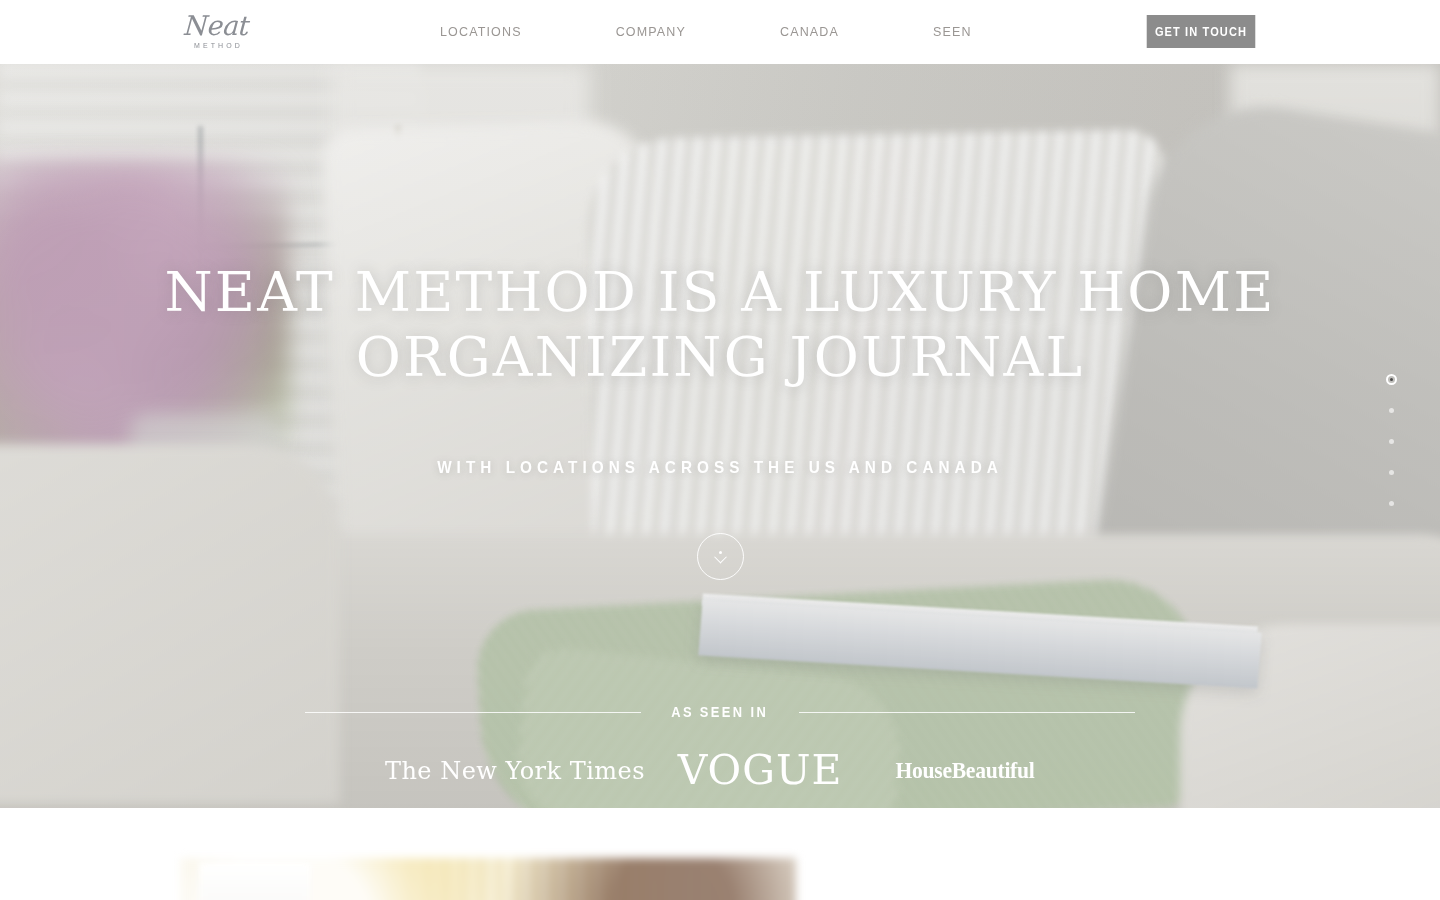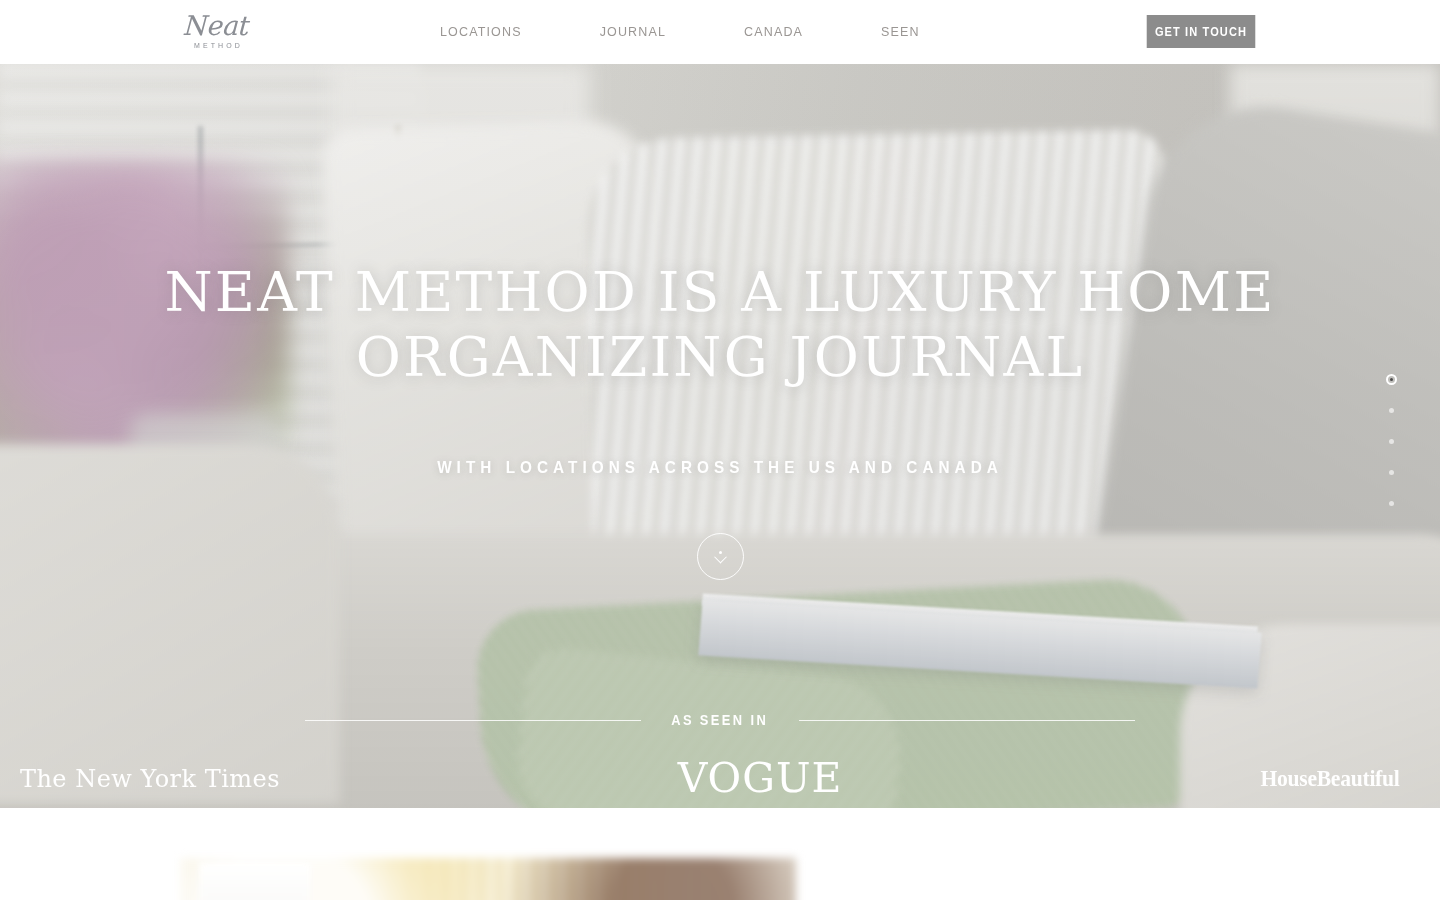--- a/index.html
+++ b/index.html
@@ -54,20 +54,21 @@
     margin-top: 1px;
   }
 
   .main-nav {
     position: absolute;
     left: 440px;
     top: 0;
     height: 64px;
     display: flex;
     align-items: center;
+    gap: 16px;
   }
   .nav-link {
     font-size: 12.5px;
     letter-spacing: 1.15px;
     color: #9a9693;
     text-decoration: none;
     padding: 6px 0;
     margin-right: 78px;
     white-space: nowrap;
     cursor: pointer;
@@ -319,37 +320,37 @@
     left: 0; top: 640px;
     width: 1440px;
     z-index: 10;
   }
   .press-head {
     display: flex;
     align-items: center;
     justify-content: center;
     gap: 0;
     width: 830px;
-    margin: 8px auto;
+    margin: 0 auto;
   }
   .press-rule { flex: 1 1 auto; height: 1px; background: rgba(255,255,255,.85); }
   .press-label {
     font-family: "Liberation Sans Narrow", "Liberation Sans", sans-serif;
     font-weight: bold;
     font-size: 14px;
     letter-spacing: 2.6px;
     color: #ffffff;
     padding: 0 26px;
     white-space: nowrap;
     transform: scaleX(0.92);
   }
   .press-logos {
     display: flex;
     align-items: center;
-    justify-content: space-between;
+    justify-content: center;
     gap: 0;
     margin-top: 26px;
   }
   .press-logo {
     color: #ffffff;
     white-space: nowrap;
     text-align: center;
   }
   .pl-nyt {
     width: 300px;
@@ -449,21 +450,21 @@
 
 <header class="site-header">
 
   <a class="logo">
     <span class="logo-script">Neat</span>
     <span class="logo-sub">METHOD</span>
   </a>
 
   <nav class="main-nav">
     <a class="nav-link">LOCATIONS</a>
-    <a class="nav-link">JOURNAL</a>
+    <a class="nav-link">COMPANY</a>
     <a class="nav-link">CANADA</a>
     <a class="nav-link">SEEN</a>
   </nav>
 
   <button class="cta-button">GET IN TOUCH</button>
 </header>
 
 <section class="hero">
 
   <div class="hero-photo">

